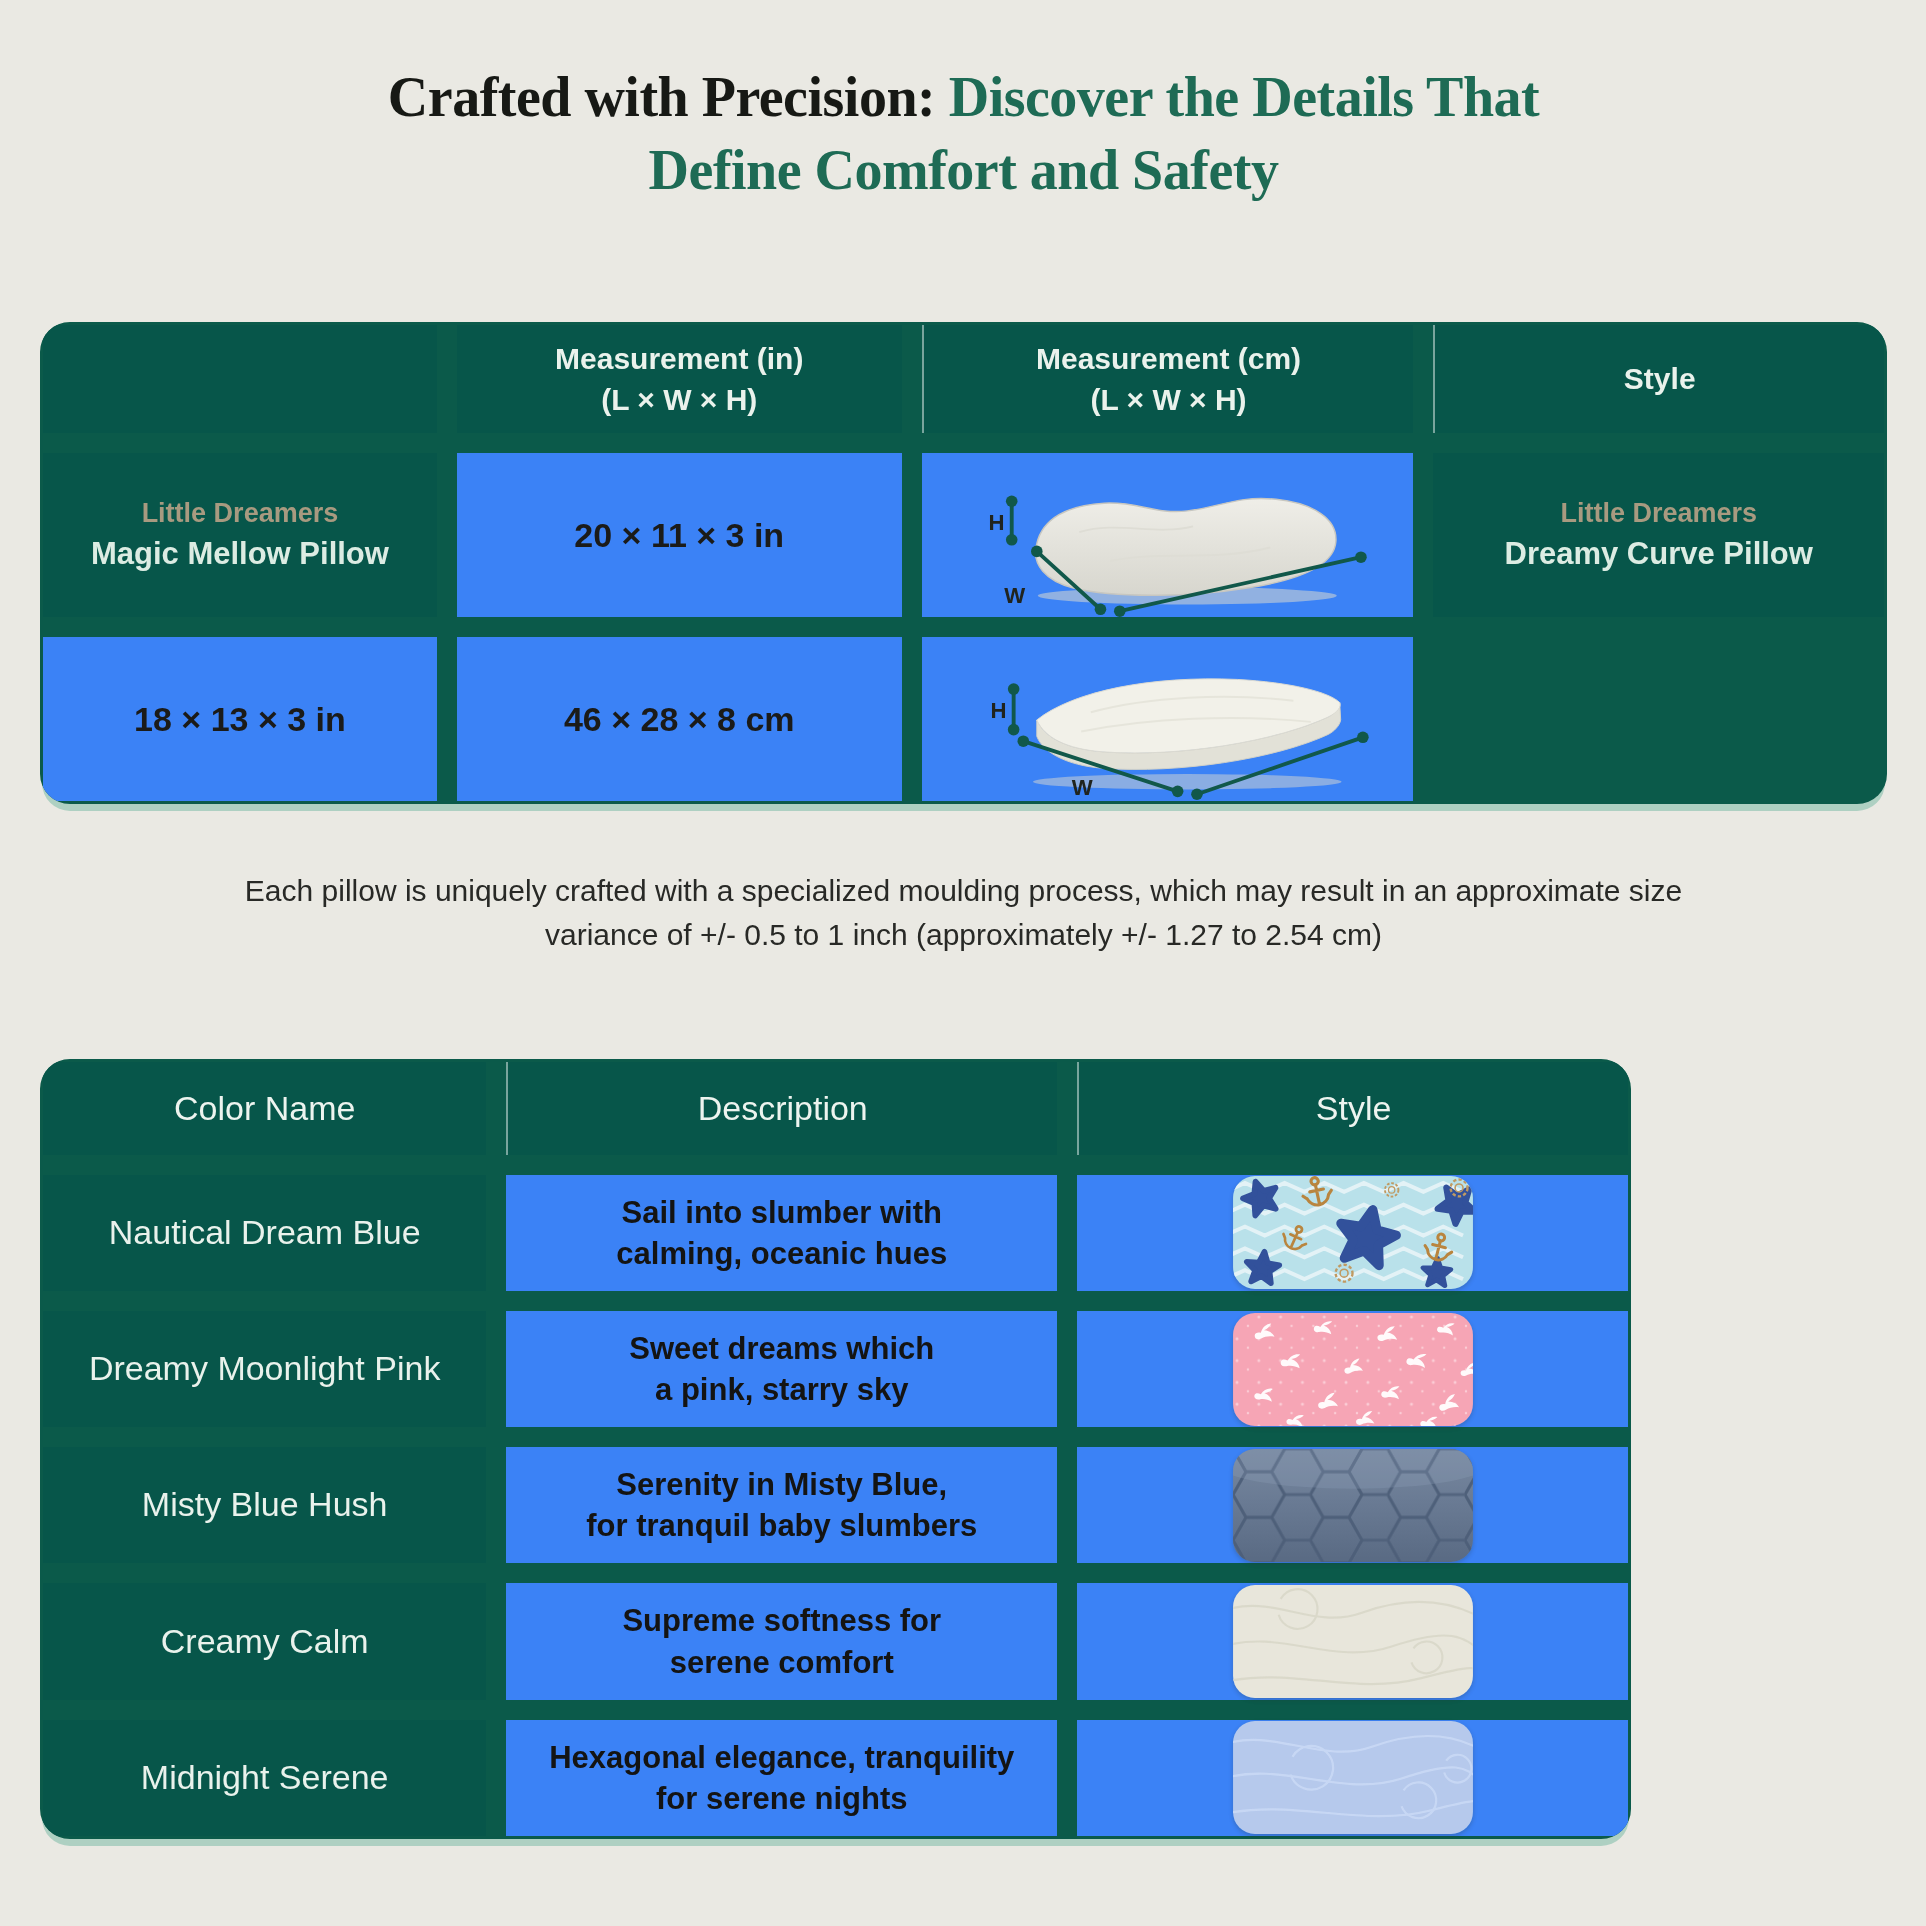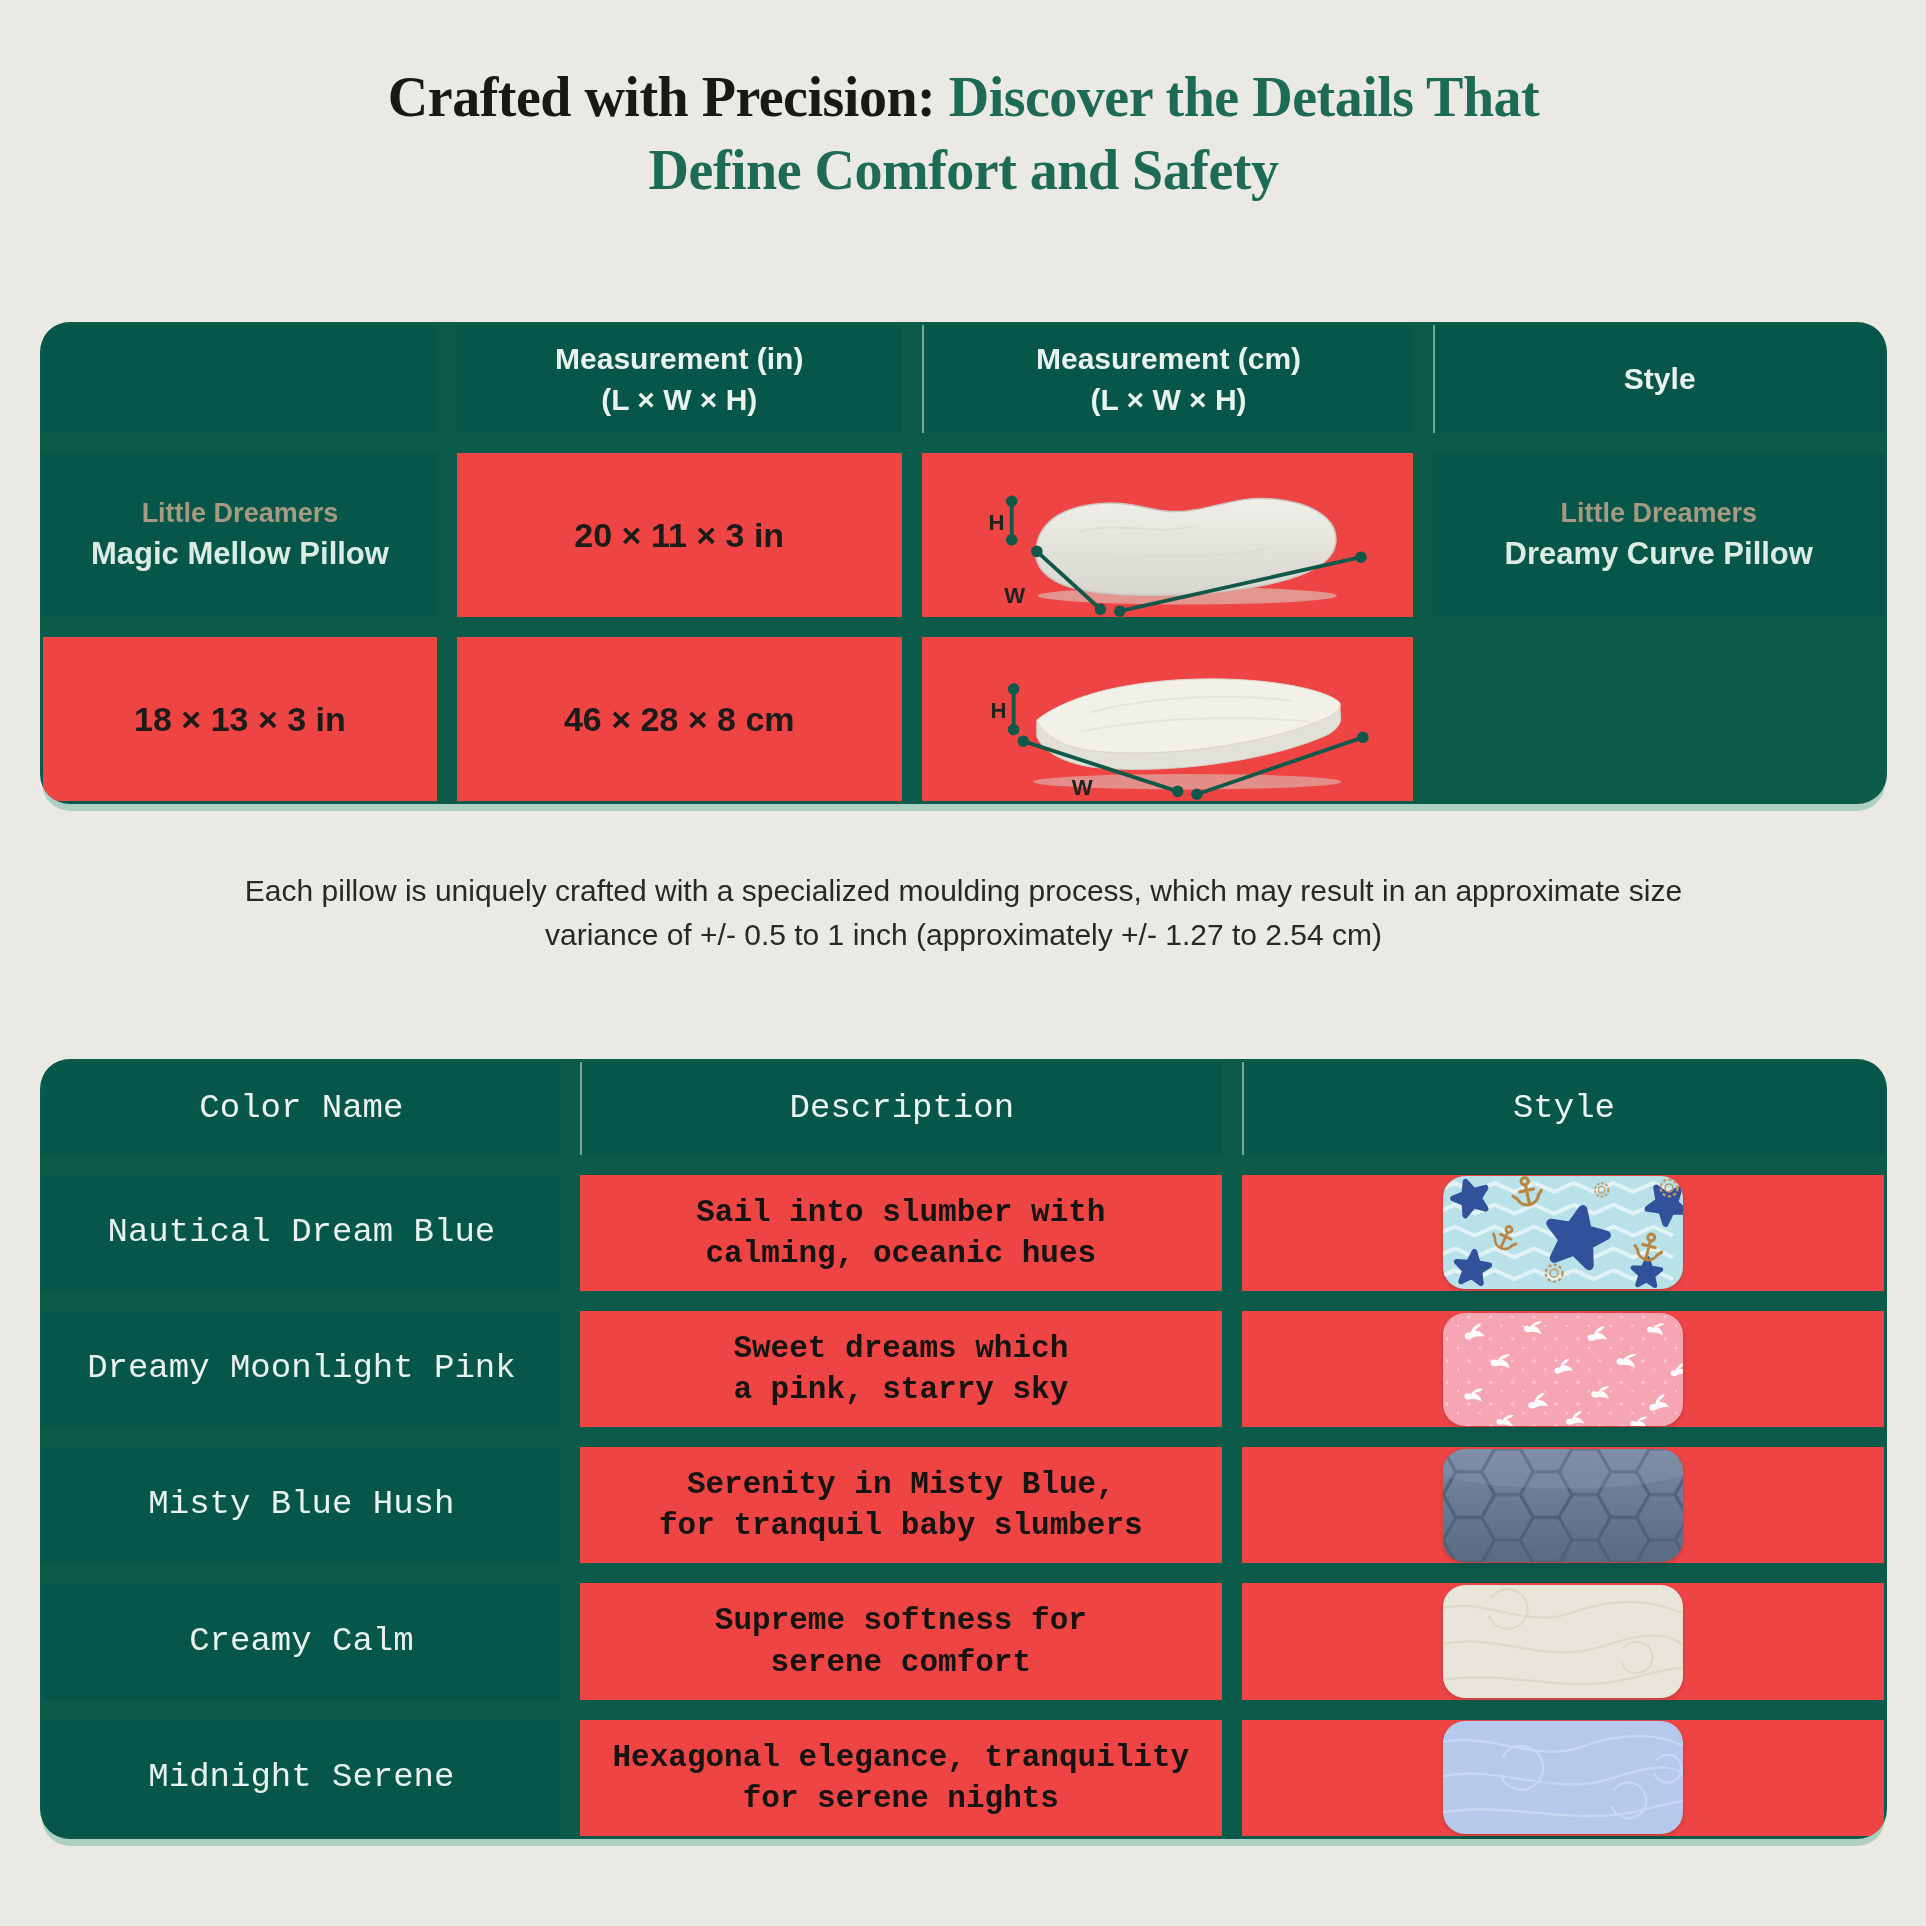--- a/index.html
+++ b/index.html
@@ -11,41 +11,41 @@
          font-family:"Liberation Serif",serif;font-weight:700;
          font-size:56px;line-height:1.3;letter-spacing:-0.5px;}
   .t-dark{color:#171915;}
   .t-green{color:#1e6b55;}
 
   
   .tbl{position:absolute;left:40px;box-sizing:border-box;background:#0b5a4a;
        border-radius:30px;padding:3px;display:grid;gap:20px;overflow:hidden;
        box-shadow:0 9px 0 -2px #aed0c2;}
   .cell{display:flex;align-items:center;justify-content:center;text-align:center;
-        background:#ef4444;flex-direction:column;}
+        background:#3b82f6;flex-direction:column;}
   .green{background:#07564a;}
   .sep-light{border-left:2px solid rgba(235,244,239,.5);}
 
   
   .size-table{top:322px;width:1847px;height:482px;
               grid-template-columns:410fr 463fr 512fr 469fr;
               grid-template-rows:139fr 169fr 169fr;}
   .st-head{color:#eaf2ec;font-weight:700;font-size:30px;line-height:1.38;}
   .brand{color:#a89a80;font-weight:700;font-size:27px;line-height:1.4;}
   .product{color:#dcece3;font-weight:700;font-size:31px;line-height:1.35;}
   .measure{color:#1b1b19;font-weight:700;font-size:34px;}
 
   
   .note{position:absolute;top:869px;left:0;width:100%;margin:0;text-align:center;
         font-size:30px;line-height:1.45;color:#282926;}
 
   
-  .color-table{top:1059px;width:1847px;height:780px;
+  .color-table{top:1059px;width:1591px;height:780px;
                grid-template-columns:532fr 661fr 661fr;
-               grid-template-rows:106fr 133fr 133fr 133fr 133fr 133fr;font-family:Liberation Mono, monospace;}
+               grid-template-rows:106fr 133fr 133fr 133fr 133fr 133fr;}
   .ct-head{color:#edf4ef;font-weight:400;font-size:34px;}
   .cname{color:#e9f2ec;font-weight:400;font-size:34px;line-height:1.35;}
   .cdesc{color:#141413;font-weight:700;font-size:31px;line-height:1.33;}
 
   .swatch{width:240px;height:113px;border-radius:22px;overflow:hidden;
           box-shadow:0 2px 4px rgba(40,50,45,.25);}
   .swatch svg{display:block;}
 
   .dim-label{font-family:"Liberation Sans",sans-serif;font-weight:700;
              font-size:23px;fill:#20241f;}

